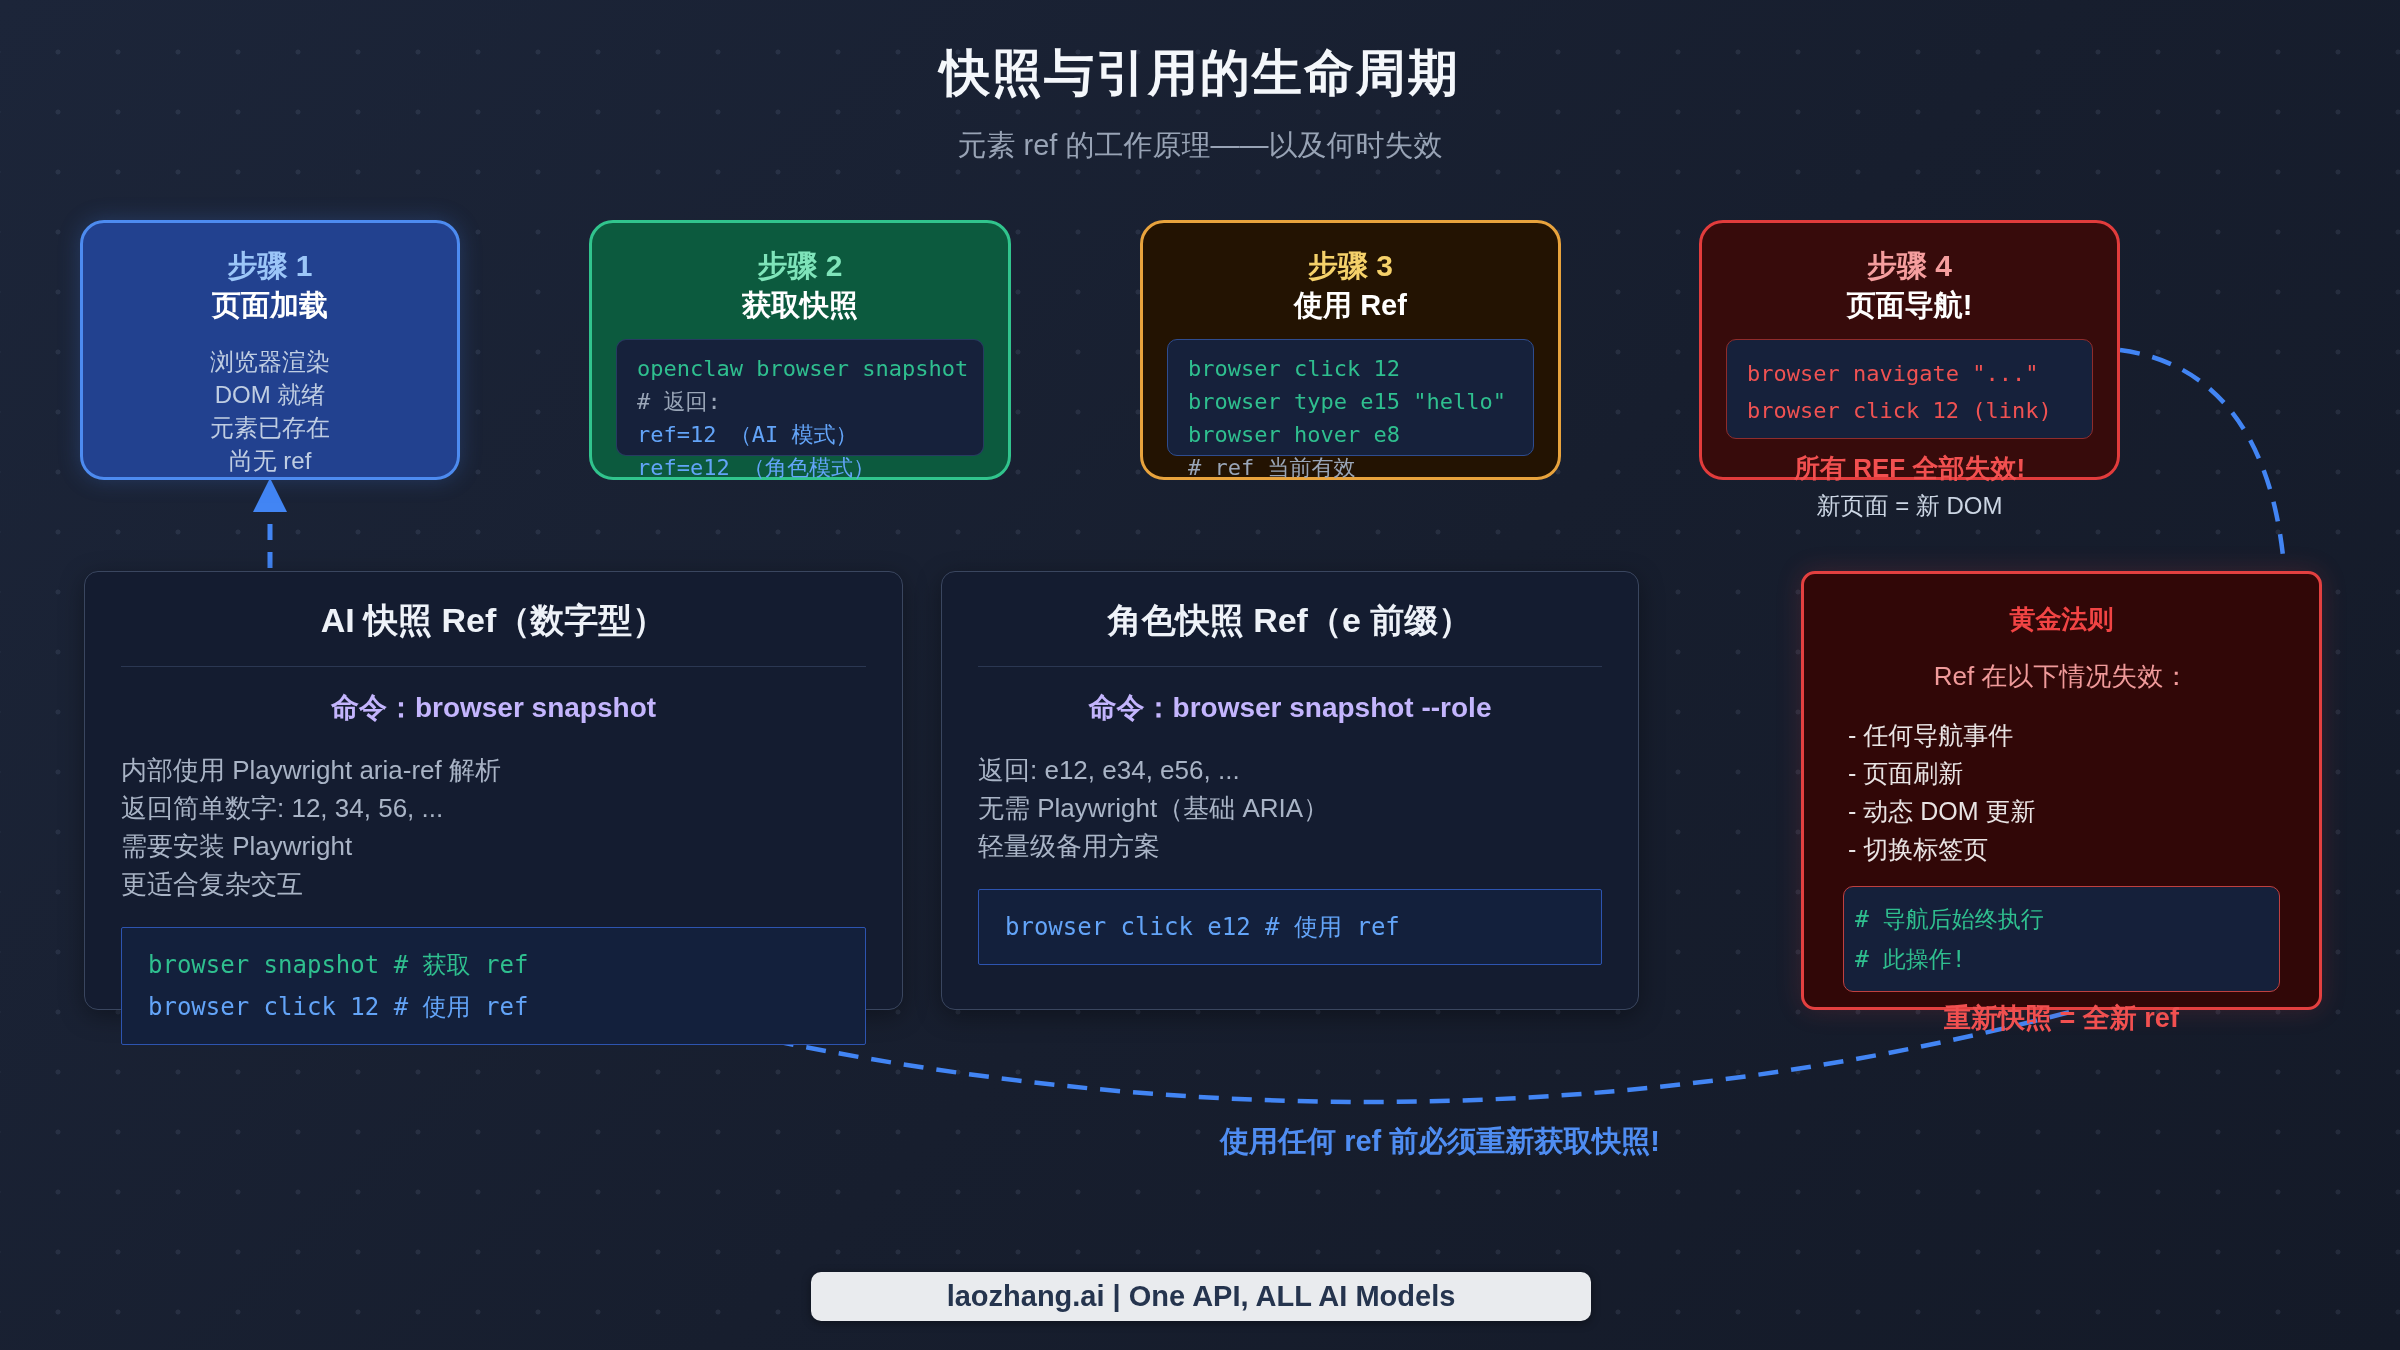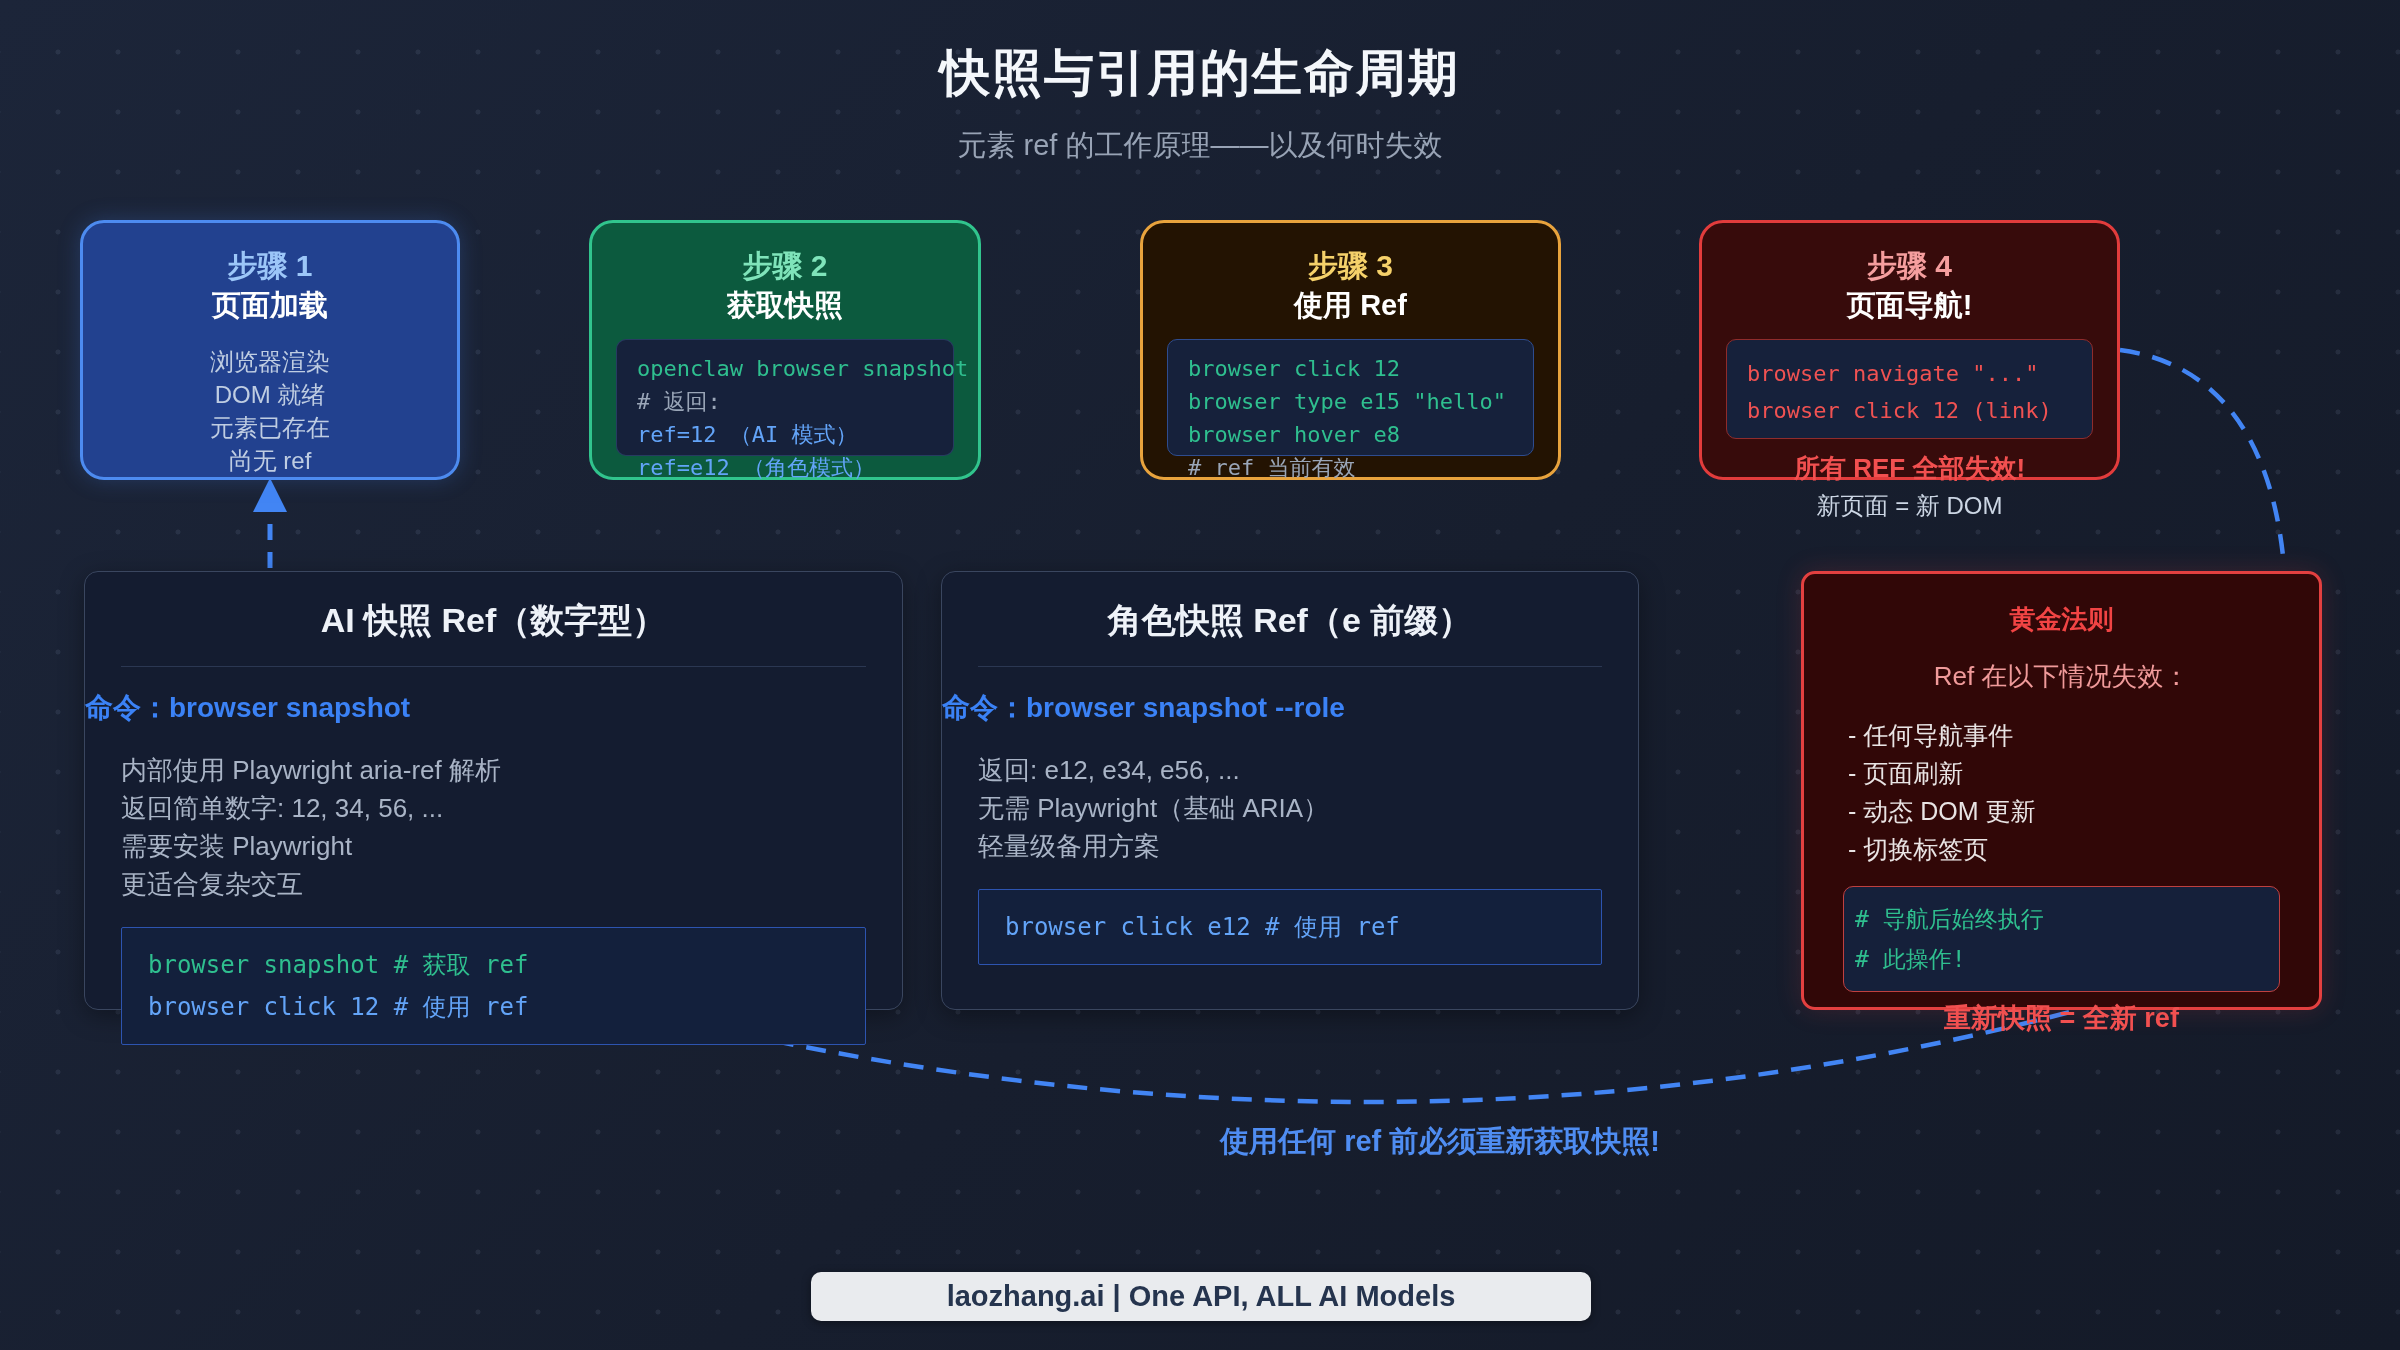--- a/index.html
+++ b/index.html
@@ -18,21 +18,21 @@
   .title{left:0;right:0;top:40px;text-align:center;font-size:50px;font-weight:bold;color:#f4f7fb;letter-spacing:2px;}
   .subtitle{left:0;right:0;top:126px;text-align:center;font-size:29px;color:#98a3b5;}
   
   .card{border-radius:24px;box-sizing:border-box;}
   .step{top:220px;height:260px;padding-top:26px;text-align:center;overflow:visible;}
   .step-label{font-size:30px;font-weight:bold;line-height:34px;}
   .step-heading{font-size:29px;font-weight:bold;color:#ffffff;line-height:32px;margin-top:6px;}
   .step1{left:80px;width:380px;background:#22418f;border:3px solid #4d8bf0;box-shadow:0 0 22px rgba(70,130,240,0.25);}
   .step1 .step-label{color:#9cc6f8;}
   .step1 .step-body{margin-top:24px;font-size:24px;line-height:33px;color:#bfcde2;}
-  .step2{left:589px;width:392px;background:#0c5a3e;border:3px solid #31c48d;}
+  .step2{left:589px;width:422px;background:#0c5a3e;border:3px solid #31c48d;}
   .step2 .step-label{color:#7fe4ba;}
   .step3{left:1140px;width:421px;background:#231302;border:3px solid #e8a33d;}
   .step3 .step-label{color:#f5d16a;}
   .step4{left:1699px;width:421px;background:#370b0b;border:3px solid #e23c3c;}
   .step4 .step-label{color:#f59e9e;}
   
   .code{
     margin:18px 24px 0;background:#16213b;border-radius:10px;
     padding:12px 20px;text-align:left;font-family:"DejaVu Sans Mono",monospace;
     font-size:22px;line-height:33px;overflow:visible;box-sizing:border-box;
@@ -47,21 +47,21 @@
   .c-red{color:#f05252;}
   .step-warning{margin-top:12px;font-size:26px;font-weight:bold;color:#f25050;}
   .step-note{margin-top:4px;font-size:24px;color:#ccd6e4;}
   
   .panel{top:571px;height:439px;background:#141c30;border:1.5px solid #3a465f;border-radius:14px;
          box-shadow:0 6px 24px rgba(0,0,0,0.35);padding-top:26px;box-sizing:border-box;}
   .panel1{left:84px;width:819px;}
   .panel2{left:941px;width:698px;}
   .panel-title{text-align:center;font-size:34px;font-weight:bold;color:#eef2f8;}
   .panel-divider{height:1px;background:#2b3752;margin:22px 36px 0;}
-  .panel-cmd{text-align:left;margin-top:22px;font-size:28px;font-weight:bold;color:#3b82f6;}
+  .panel-cmd{text-align:center;margin-top:22px;font-size:28px;font-weight:bold;color:#c4b5fd;}
   .panel-points{margin:24px 36px 0;font-size:26px;line-height:38px;color:#a9b4c6;text-align:left;}
   .panel-code{
     margin:24px 36px 0;background:#13203c;border:1.5px solid #2d54b0;border-radius:2px;
     padding:16px 26px;font-family:"DejaVu Sans Mono",monospace;font-size:24px;line-height:42px;text-align:left;
   }
   
   .golden{left:1801px;top:571px;width:521px;height:439px;background:#310707;border:3px solid #e34040;
           border-radius:14px;padding-top:28px;box-sizing:border-box;box-shadow:0 0 26px rgba(230,60,60,0.18);}
   .golden-title{text-align:center;font-size:26px;font-weight:bold;color:#f14444;}
   .golden-sub{text-align:center;margin-top:22px;font-size:26px;color:#f09a9a;}

